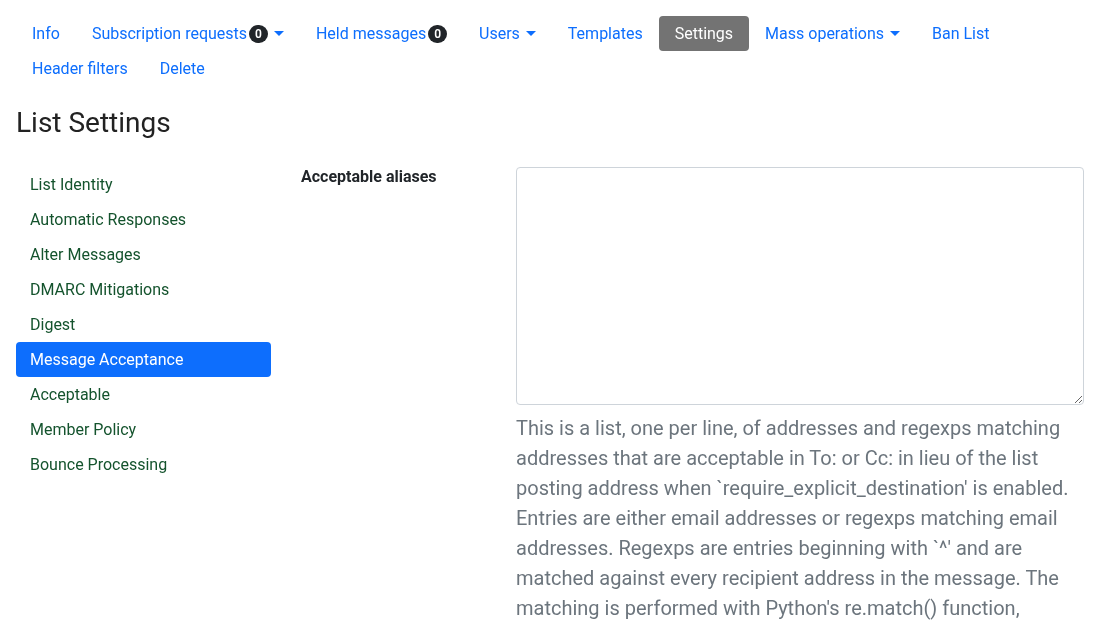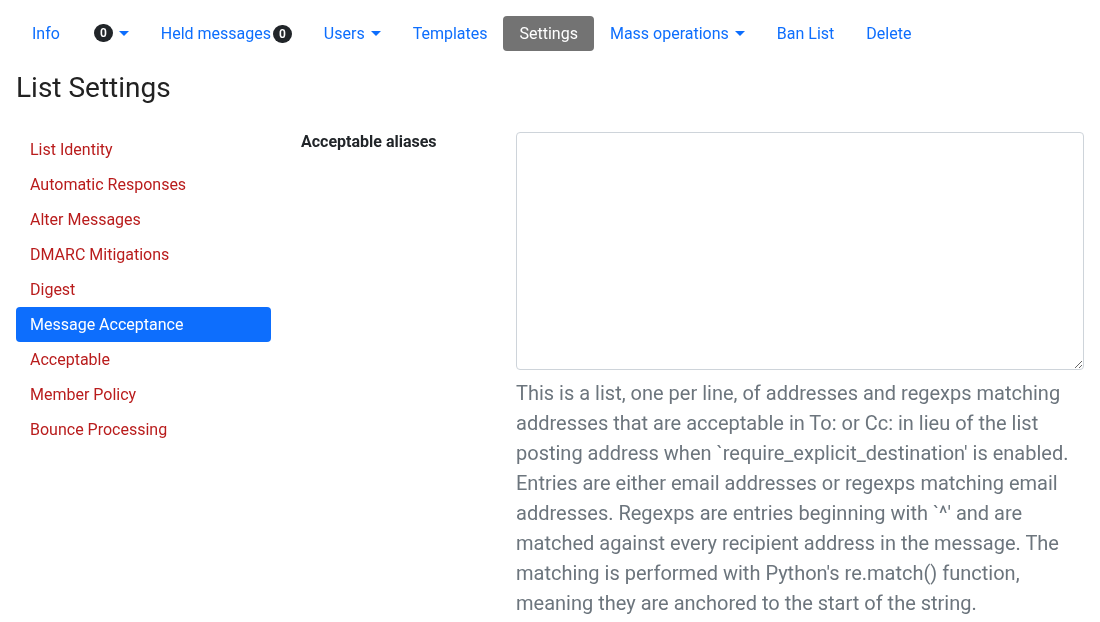--- a/index.html
+++ b/index.html
@@ -73,21 +73,21 @@
     flex-shrink: 0;
   }
   .side-list {
     list-style: none;
     margin: 0;
     padding: 0;
   }
   .side-link {
     display: block;
     padding: 8px 14px;
-    color: #b91c1c;
+    color: #14532d;
     text-decoration: none;
     border-radius: 4px;
     font-size: 16px;
     cursor: pointer;
   }
   .side-link.active {
     background: #0d6efd;
     color: #fff;
   }
   .content {
@@ -129,20 +129,21 @@
 </style>
 </head>
 <body>
 
 <ul class="nav">
   <li class="nav-item">
     <a class="nav-link">Info</a>
   </li>
   <li class="nav-item">
     <a class="nav-link">
+      <span>Subscription requests</span>
       <span class="badge">0</span>
       <span class="caret"></span>
     </a>
   </li>
   <li class="nav-item">
     <a class="nav-link">
       <span>Held messages</span>
       <span class="badge">0</span>
     </a>
   </li>
@@ -159,20 +160,23 @@
     <a class="nav-link active">Settings</a>
   </li>
   <li class="nav-item">
     <a class="nav-link">
       <span>Mass operations</span>
       <span class="caret"></span>
     </a>
   </li>
   <li class="nav-item">
     <a class="nav-link">Ban List</a>
+  </li>
+  <li class="nav-item">
+    <a class="nav-link">Header filters</a>
   </li>
   <li class="nav-item">
     <a class="nav-link">Delete</a>
   </li>
 </ul>
 
 <h1 class="page-title">List Settings</h1>
 
 <div class="layout">
 

